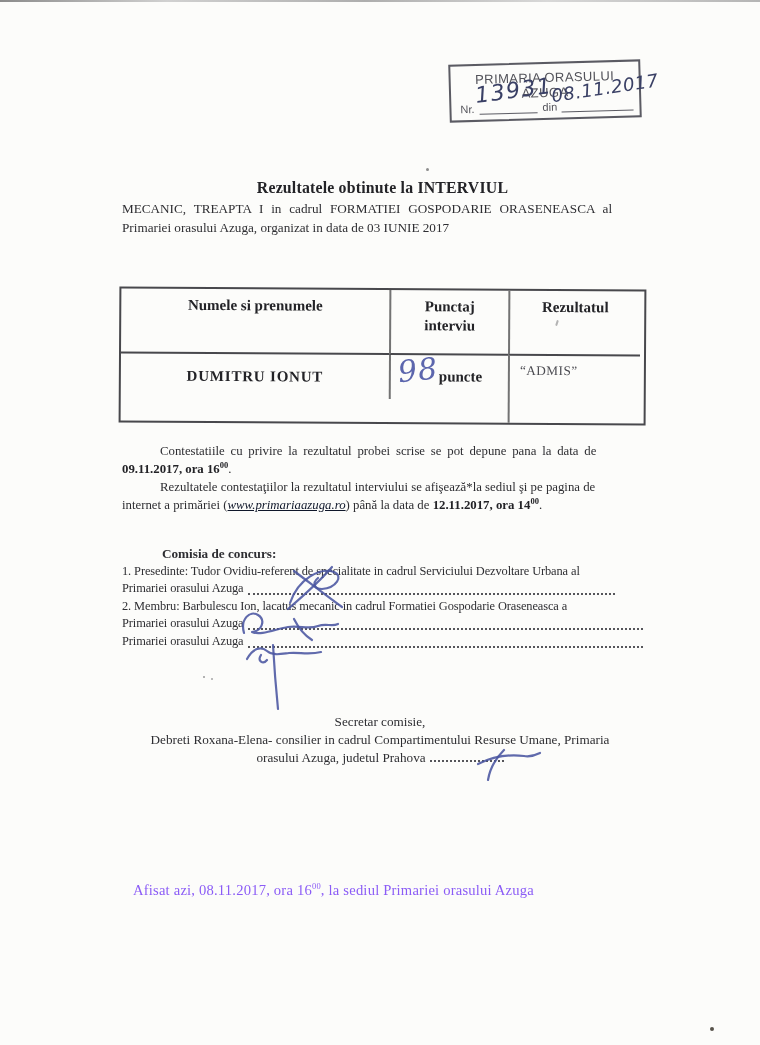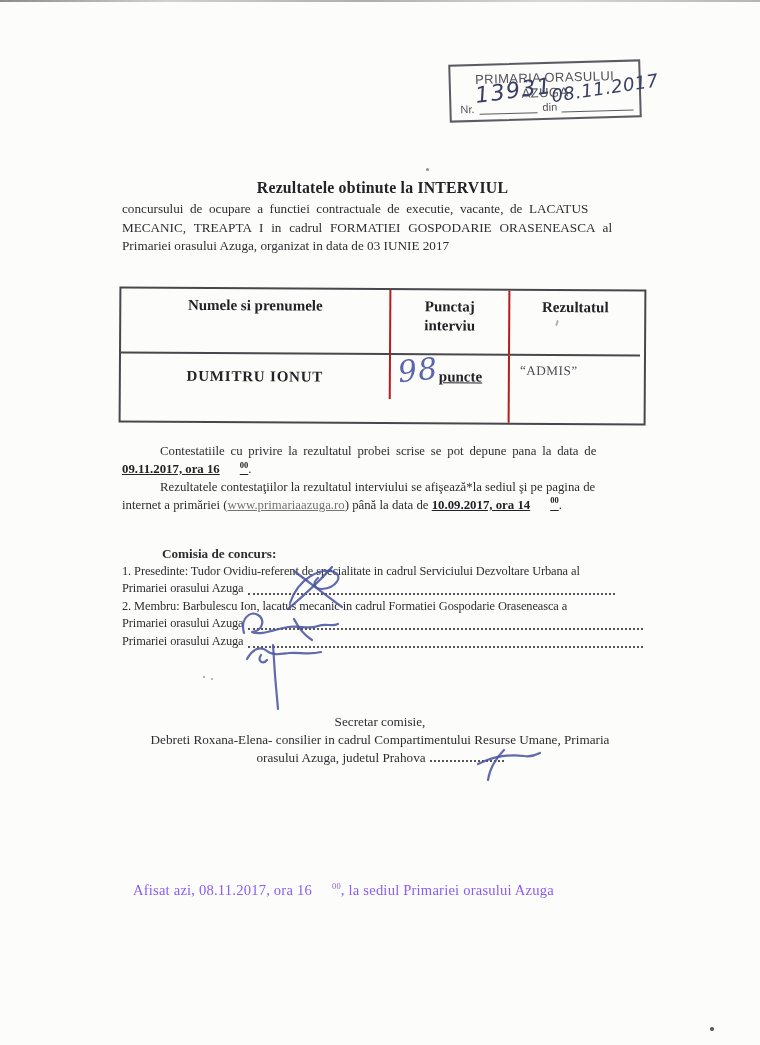--- a/index.html
+++ b/index.html
@@ -25,38 +25,38 @@
   .hand-nr{left:24px;top:13px;font-size:22px;transform:rotate(-6deg);letter-spacing:1.5px;}
   .hand-date{left:100px;top:15px;font-size:18px;transform:rotate(-7deg);white-space:nowrap;letter-spacing:.5px;z-index:3;}
   
   .title{left:122px;top:179px;width:521px;text-align:center;font-weight:bold;font-size:15.8px;letter-spacing:.2px;color:#232327;}
   .intro{left:122px;top:200px;width:525px;font-size:13.2px;line-height:18.6px;}
   .intro .l1{word-spacing:3.2px;}
   .intro .l2{word-spacing:4.5px;}
   
   .rtable{left:119px;top:288px;width:523px;border:2px solid #48484c;transform:rotate(.35deg);
     display:grid;grid-template-columns:268px 119px 132px;background:transparent;}
-  .cell{border-left:2px solid #b91c1c;}
+  .cell{border-left:2px solid #737373;}
   .cell.first{border-left:none;}
   .thead{height:56px;border-bottom:2px solid #48484c;font-weight:bold;font-size:15px;
     text-align:center;padding-top:7px;box-sizing:content-box;color:#232327;line-height:19px;}
   .tdata{height:44px;position:relative;color:#232327;}
   .name-cell{font-weight:bold;font-size:15px;letter-spacing:.8px;text-align:center;line-height:44px;}
   .score-cell{font-weight:bold;font-size:15px;}
   .hand-num{position:absolute;left:7px;top:-3px;font-size:30px;font-style:italic;font-weight:400;
     color:#5c66ad;transform:rotate(-6deg);font-family:"DejaVu Serif", serif;letter-spacing:1px;}
   .puncte{margin-left:48px;line-height:42px;}
   .result-cell{font-weight:normal;font-size:13.2px;color:#4c4c52;padding:7px 0 16px 10px;letter-spacing:.5px;}
   
   .contest{left:122px;top:443px;width:525px;font-size:12.8px;line-height:17.9px;}
   .indent{padding-left:38px;}
   .contest .sp1{word-spacing:2.6px;}
-  b{color:#232327;text-decoration:underline;}
-  sup.s{font-size:8.5px;vertical-align:super;line-height:0;margin-left:20px;}
-  .url{color:#737373;text-decoration:underline;}
+  b{color:#232327;}
+  sup.s{font-size:8.5px;vertical-align:super;line-height:0;}
+  .url{color:#0f172a;text-decoration:underline;font-style:italic;}
   
   .commission{left:122px;top:545px;width:523px;font-size:12.4px;line-height:17.6px;letter-spacing:-.1px;}
   .commission .head{font-weight:bold;font-size:13.2px;letter-spacing:0;margin-left:40px;}
   .dotline{display:flex;}
   .leader{flex:1;border-bottom:2px dotted #55555a;margin:0 2px 3px 5px;}
   .leader.short{margin-right:30px;}
   
   .secretary{left:100px;top:713px;width:560px;text-align:center;font-size:13.2px;line-height:17.8px;}
   .dots-short{display:inline-block;width:74px;border-bottom:2px dotted #55555a;height:11px;margin-left:4px;}
   
@@ -85,21 +85,20 @@
       <span class="nr-underline"></span>
       <span>din</span>
       <span class="din-underline"></span>
     </div>
     <span class="abs hand hand-nr">13931</span>
     <span class="abs hand hand-date">08.11.2017</span>
   </div>
 
   <div class="abs title">Rezultatele obtinute la INTERVIUL</div>
   <div class="abs intro">
-    <div class="line l1">concursului de ocupare a functiei contractuale de executie, vacante, de LACATUS</div>
     <div class="line l2">MECANIC, TREAPTA I in cadrul FORMATIEI GOSPODARIE ORASENEASCA al</div>
     <div class="line">Primariei orasului Azuga, organizat in data de 03 IUNIE 2017</div>
   </div>
 
   <div class="abs rtable">
     <div class="cell first thead">Numele si prenumele</div>
     <div class="cell thead">
       <div>Punctaj</div>
       <div>interviu</div>
     </div>
@@ -110,21 +109,21 @@
       <span class="hand-num">98</span>
       <b class="puncte">puncte</b>
     </div>
     <div class="cell tdata result-cell">“ADMIS”</div>
   </div>
 
   <div class="abs contest">
     <div class="line indent sp1">Contestatiile cu privire la rezultatul probei scrise se pot depune pana la data de</div>
     <div class="line"><b>09.11.2017, ora 16</b><b><sup class="s">00</sup></b><span>.</span></div>
     <div class="line indent">Rezultatele contestaţiilor la rezultatul interviului se afişează*la sediul şi pe pagina de</div>
-    <div class="line"><span>internet a primăriei (</span><span class="url">www.primariaazuga.ro</span><span>) până la data de </span><b>10.09.2017, ora 14</b><b><sup class="s">00</sup></b><span>.</span></div>
+    <div class="line"><span>internet a primăriei (</span><span class="url">www.primariaazuga.ro</span><span>) până la data de </span><b>12.11.2017, ora 14</b><b><sup class="s">00</sup></b><span>.</span></div>
   </div>
 
   <div class="abs commission">
     <div class="line head">Comisia de concurs:</div>
 
     <div class="line">1. Presedinte: Tudor Ovidiu-referent de specialitate in cadrul Serviciului Dezvoltare Urbana al</div>
     <div class="dotline">
       <span>Primariei orasului Azuga</span>
       <span class="leader short"></span>
     </div>

